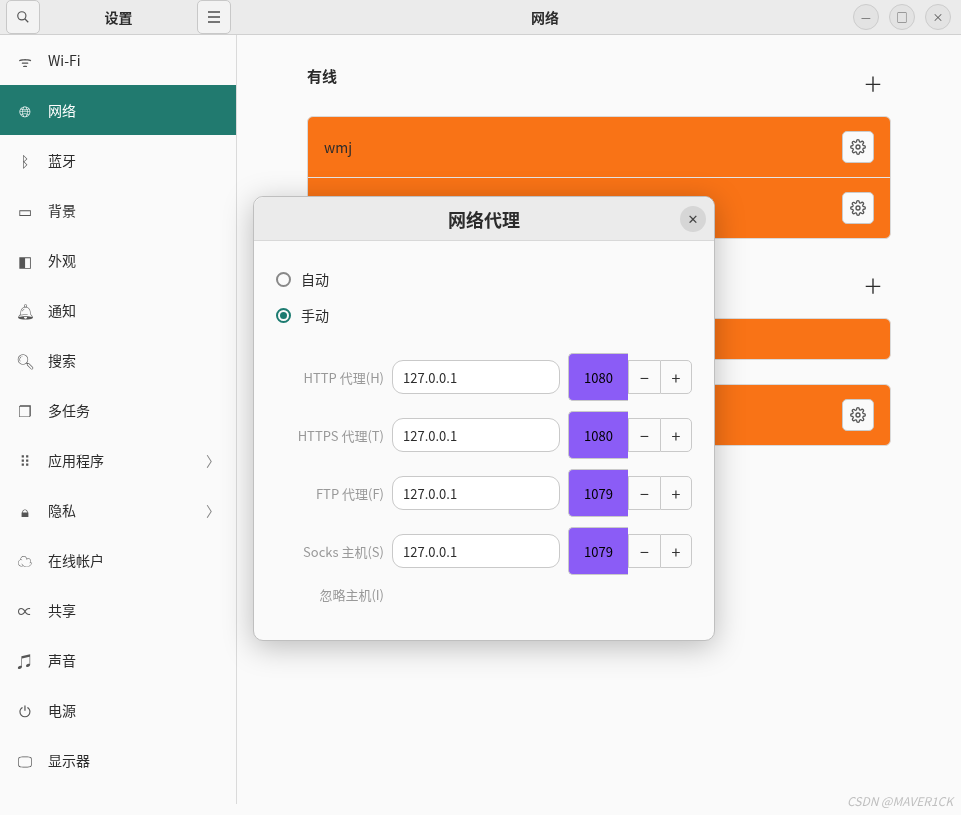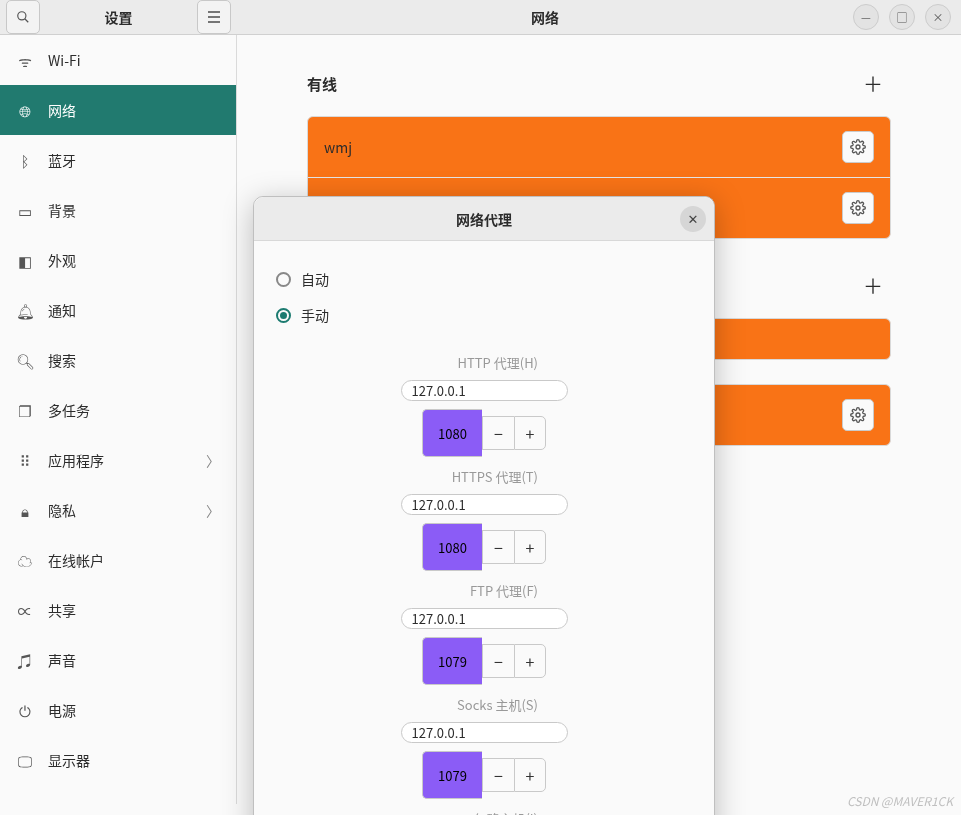--- a/index.html
+++ b/index.html
@@ -15,43 +15,43 @@
 
 .main { display: flex; height: calc(815px - 46px); }
 .sidebar { width: 237px; background: #fafafa; border-right: 1px solid #dadada; overflow-y: auto; }
 .sb-item { display: flex; align-items: center; height: 50px; padding: 0 16px; gap: 14px; font-size: 14px; color: #2c2c2c; cursor: pointer; }
 .sb-item.active { background: #217a6f; color: #fff; }
 .sb-item .ic { width: 18px; text-align: center; font-size: 15px; color: #555; }
 .sb-item.active .ic { color: #fff; }
 .sb-item .chev { margin-left: auto; color: #888; }
 
 .content { flex: 1; padding: 30px 70px 0 70px; }
-.section-head { display: flex; align-items: center; margin-bottom: 14px; }
+.section-head { display: flex; align-items: flex-start; margin-bottom: 14px; }
 .section-head h3 { font-size: 15px; font-weight: 700; color: #2c2c2c; }
 .plus-btn { margin-left: auto; font-size: 20px; color: #2c2c2c; cursor: pointer; padding: 4px 8px; }
 .card { border: 1px solid #d9d9d9; border-radius: 6px; background: #f97316; }
 .row { display: flex; align-items: center; padding: 14px 16px; border-bottom: 1px solid #e5e5e5; }
 .row:last-child { border-bottom: none; }
 .row .name { font-size: 14px; color: #2c2c2c; }
 .gear-btn { margin-left: auto; width: 32px; height: 32px; border: 1px solid #cacaca; border-radius: 5px; background: #fafafa; display: flex; align-items: center; justify-content: center; cursor: pointer; }
 .proxy-mode-row { display: flex; align-items: center; padding: 14px 16px; }
 .proxy-mode-row .mode-label { margin-left: auto; margin-right: 10px; font-size: 14px; color: #2c2c2c; }
 
 
 .overlay { position: absolute; left: 253px; top: 196px; width: 462px; background: #fafafa; border: 1px solid #bfbfbf; border-radius: 10px; box-shadow: 0 6px 30px rgba(0,0,0,0.25); }
 .dlg-head { height: 44px; background: #ebebeb; border-bottom: 1px solid #d8d8d8; border-radius: 10px 10px 0 0; display: flex; align-items: center; position: relative; }
-.dlg-title { width: 100%; text-align: center; font-weight: 700; font-size: 14px; color: #2c2c2c; }
+.dlg-title { width: 100%; text-align: center; font-weight: 700; font-size: 18px; color: #2c2c2c; }
 .dlg-close { position: absolute; right: 8px; width: 26px; height: 26px; border-radius: 50%; background: #d6d6d6; display: flex; align-items: center; justify-content: center; font-size: 13px; color: #444; cursor: pointer; }
 .dlg-body { padding: 20px 22px 26px 22px; }
 .radio-group { margin-bottom: 20px; }
 .radio-opt { display: flex; align-items: center; gap: 10px; padding: 8px 0; font-size: 14px; color: #2c2c2c; cursor: pointer; }
 .radio { width: 15px; height: 15px; border: 2px solid #888; border-radius: 50%; display: inline-flex; align-items: center; justify-content: center; }
 .radio.on { border-color: #1c7b70; }
 .radio.on::after { content: ""; width: 7px; height: 7px; background: #1c7b70; border-radius: 50%; }
-.form-row { display: flex; align-items: center; gap: 8px; margin-bottom: 10px; flex-direction: column; }
+.form-row { display: flex; align-items: center; gap: 8px; margin-bottom: 10px; }
 .form-label { width: 108px; text-align: right; font-size: 13px; color: #999; }
 .txt { height: 34px; border: 1px solid #c9c9c9; border-radius: 11px; padding: 0 10px; font-size: 13px; color: #2c2c2c; background: #fff; }
 .txt.host { flex: 1; min-width: 0; }
 .spin { display: flex; align-items: center; }
 .spin .port { width: 60px; height: 48px; border: 1px solid #c9c9c9; border-right: none; border-radius: 5px 0 0 5px; text-align: center; font-size: 13px; background: #8b5cf6; }
 .spin-btn { width: 32px; height: 34px; border: 1px solid #c9c9c9; background: #fafafa; display: flex; align-items: center; justify-content: center; font-size: 16px; color: #333; cursor: pointer; }
 .spin-btn.dec { border-right: none; }
 .spin-btn.inc { border-radius: 0 5px 5px 0; }
 .ignore { width: 298px; }
 

